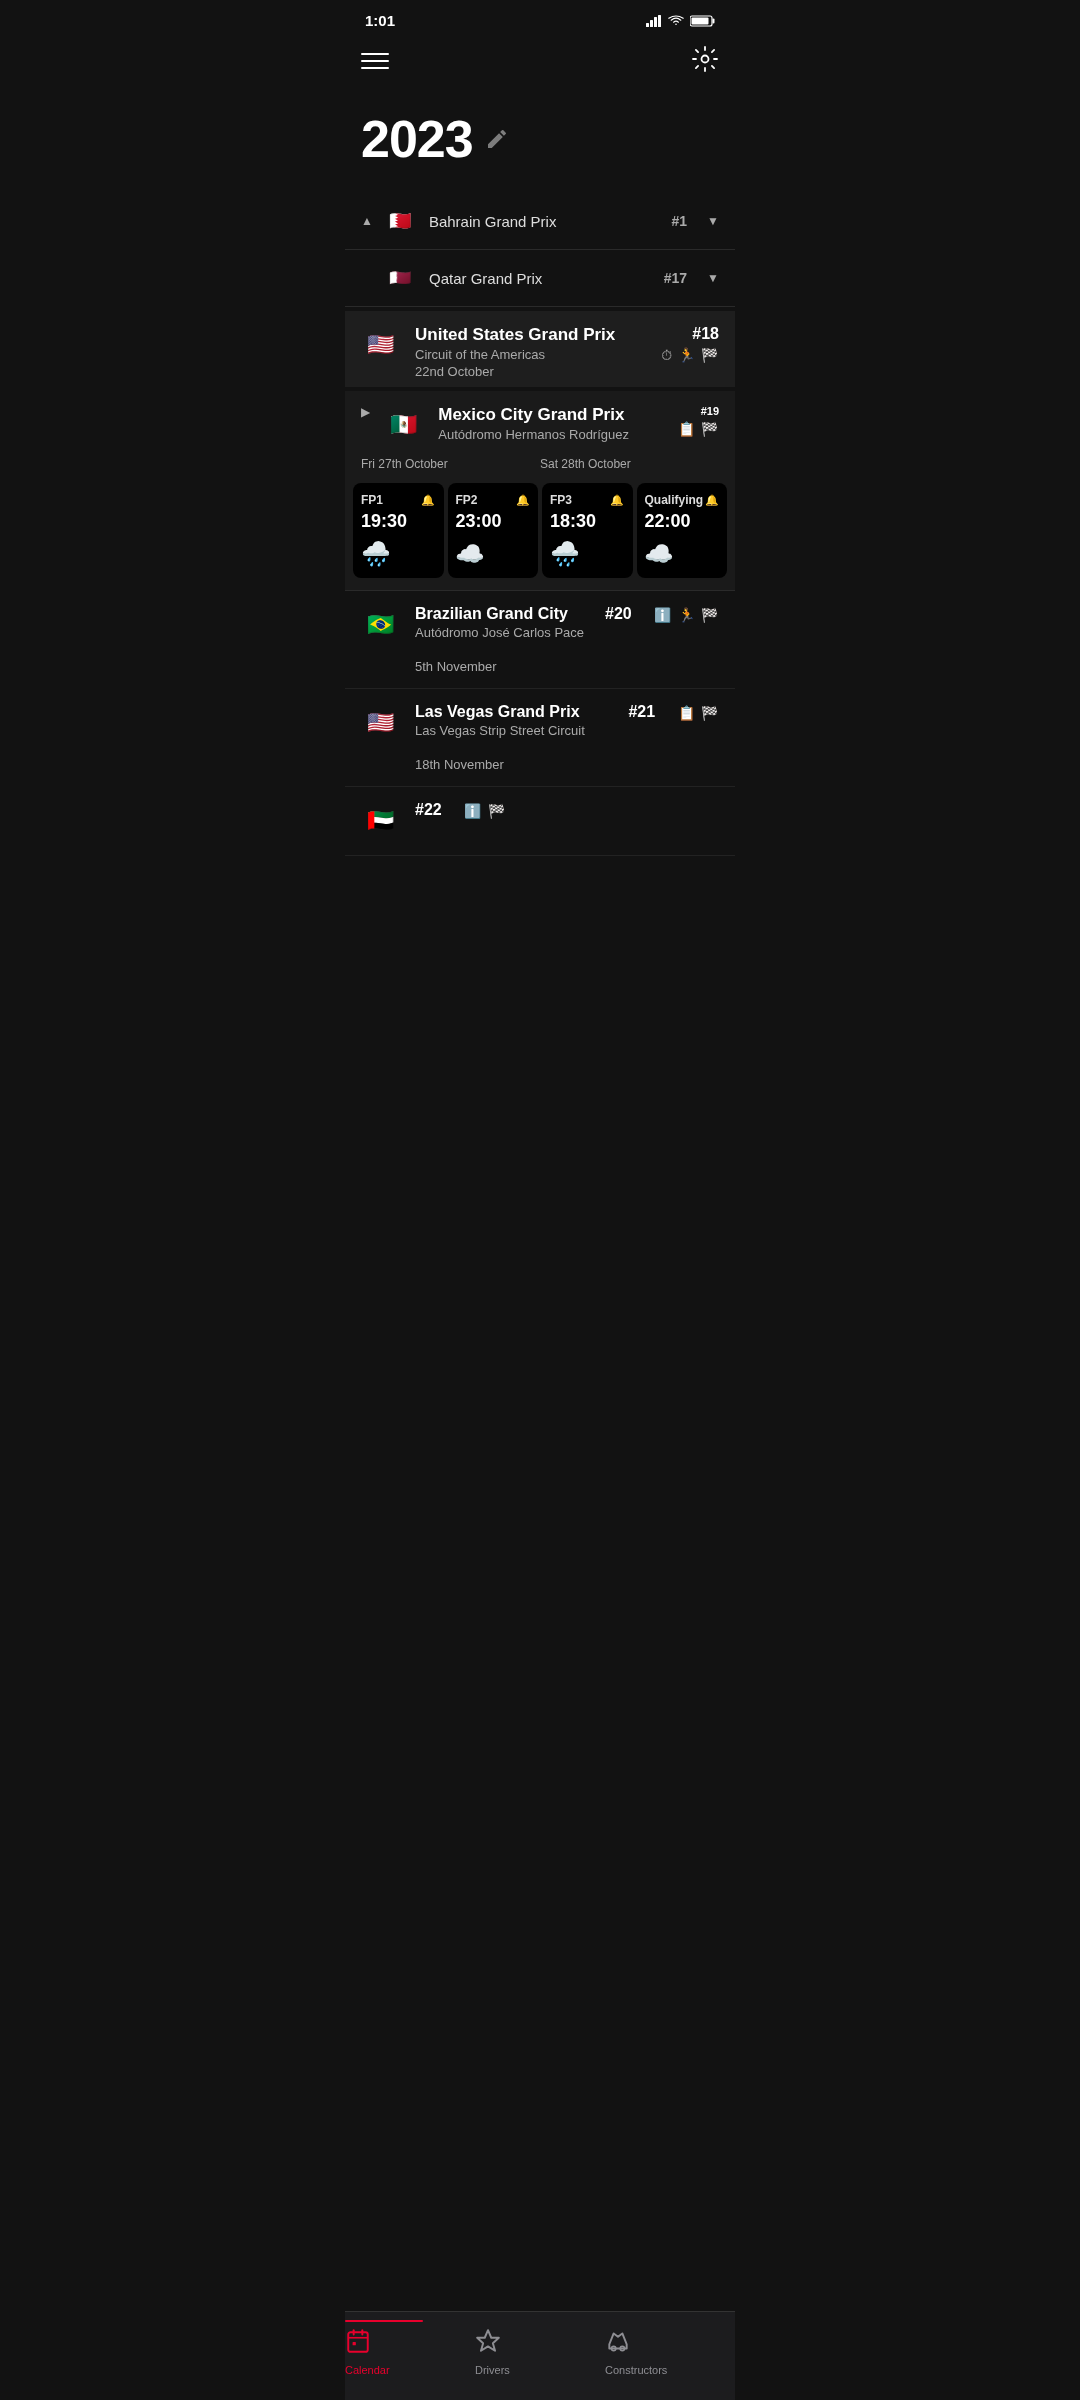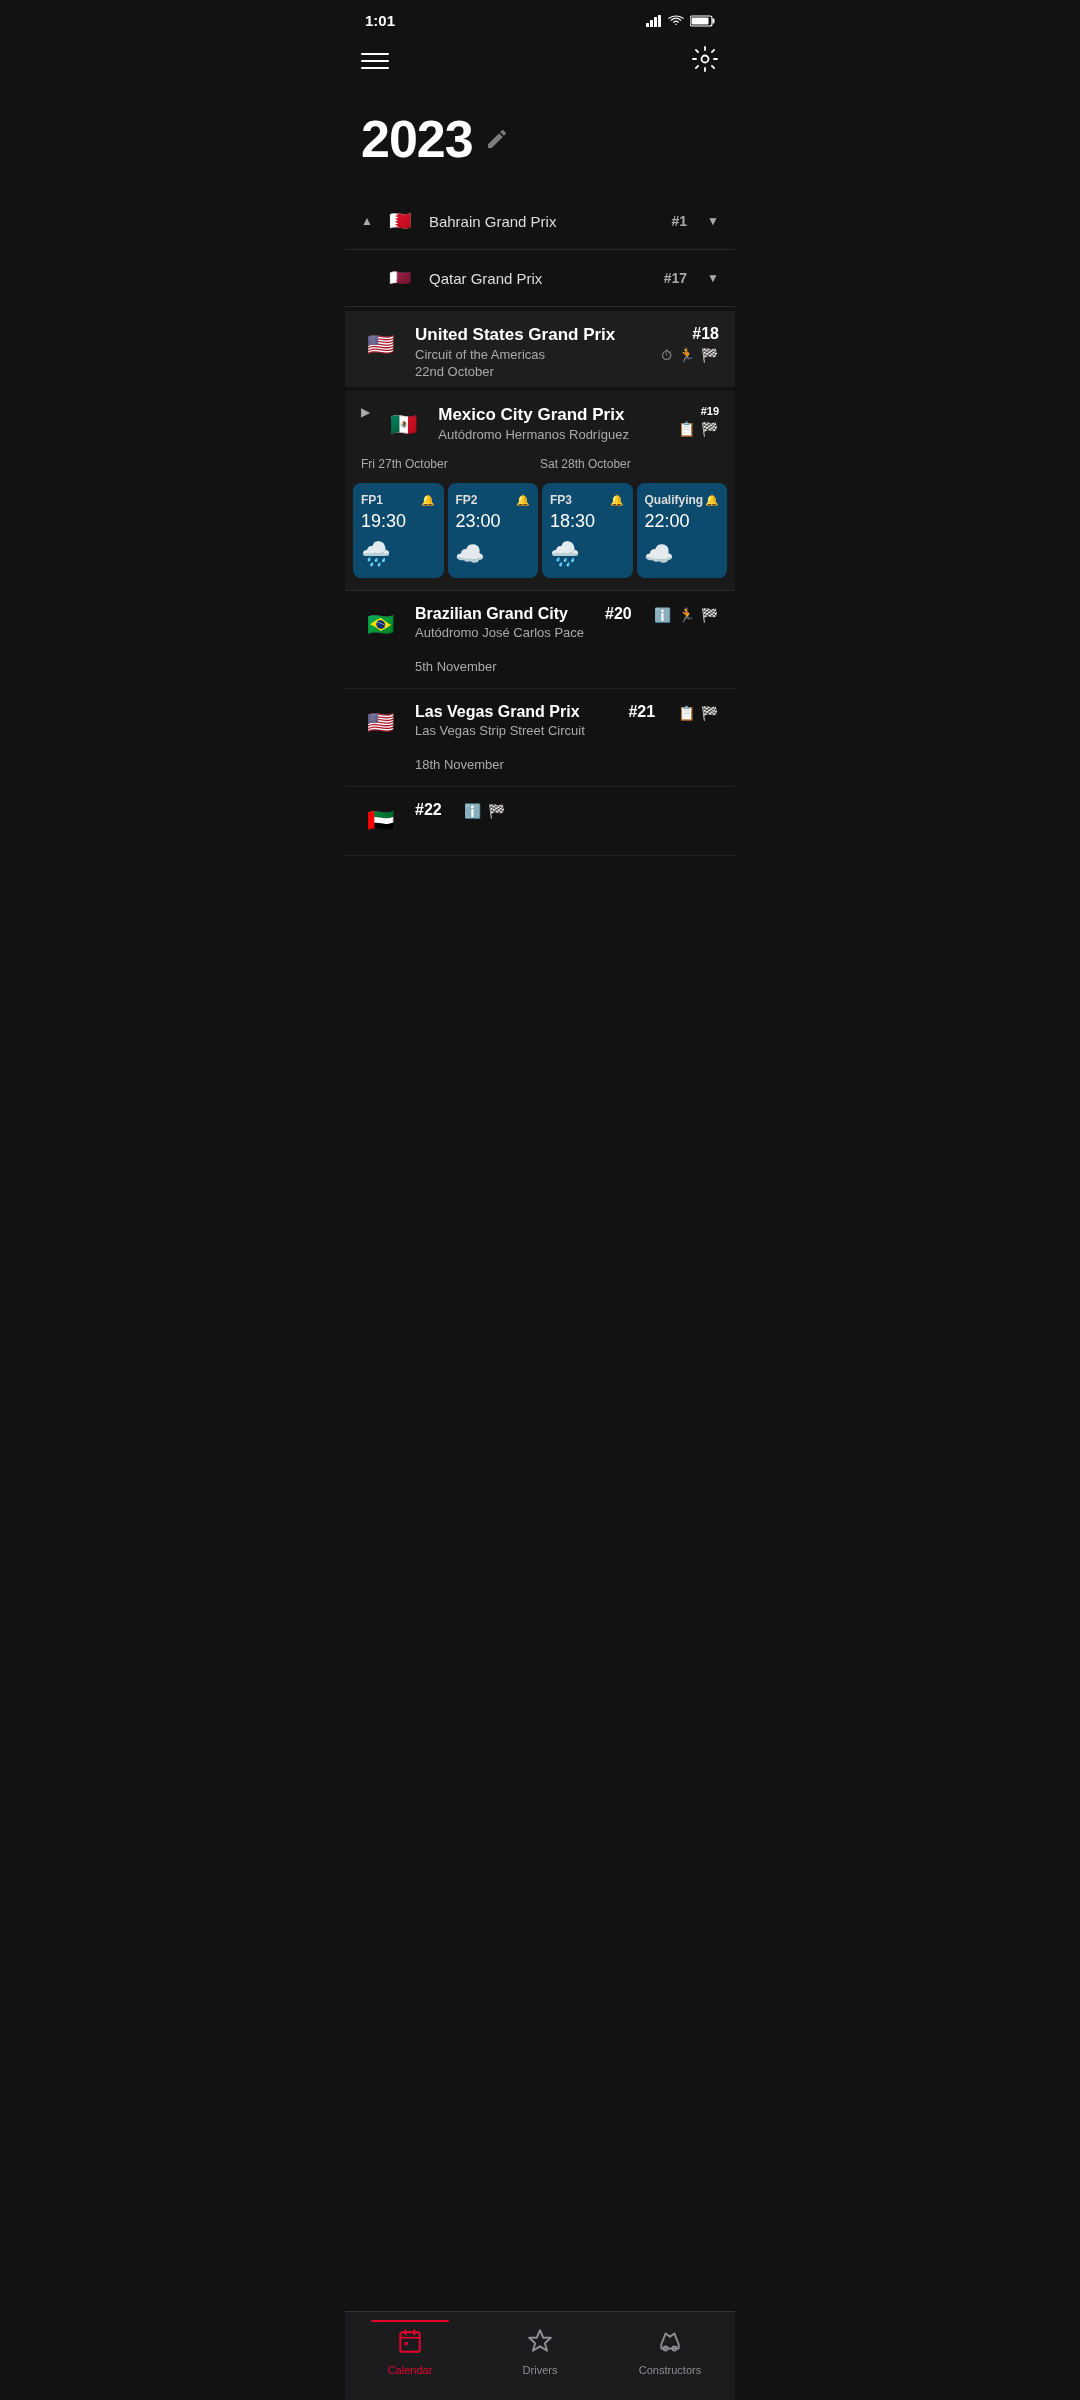--- a/index.html
+++ b/index.html
@@ -209,21 +209,21 @@
     }
 
     .sessions-grid {
       display: flex;
       padding: 4px 8px 12px;
       gap: 4px;
     }
 
     .session-card {
       flex: 1;
-      background: #0c4a6e;
+      background: #000000;
       border-radius: 8px;
       padding: 10px 8px;
       display: flex;
       flex-direction: column;
       gap: 4px;
     }
 
     .session-name-row {
       display: flex;
       align-items: center;
@@ -236,21 +236,21 @@
       color: #ddd;
     }
 
     .bell-icon {
       font-size: 11px;
       color: #aaa;
     }
 
     .session-time {
       font-size: 18px;
-      font-weight: 400;
+      font-weight: 700;
       color: #fff;
     }
 
     .weather-icon {
       font-size: 24px;
       margin-top: 4px;
     }
 
     
     .race-item {
@@ -320,21 +320,20 @@
       border-radius: 1px;
       position: absolute;
       top: 0;
     }
 
     .nav-item-wrapper {
       position: relative;
       flex: 1;
       display: flex;
       flex-direction: column;
-      align-items: center;
       gap: 4px;
       cursor: pointer;
       padding: 8px 0 4px;
     }
   </style>
 </head>
 <body>
 
 <div class="status-bar">
   <span class="status-time">1:01</span>

